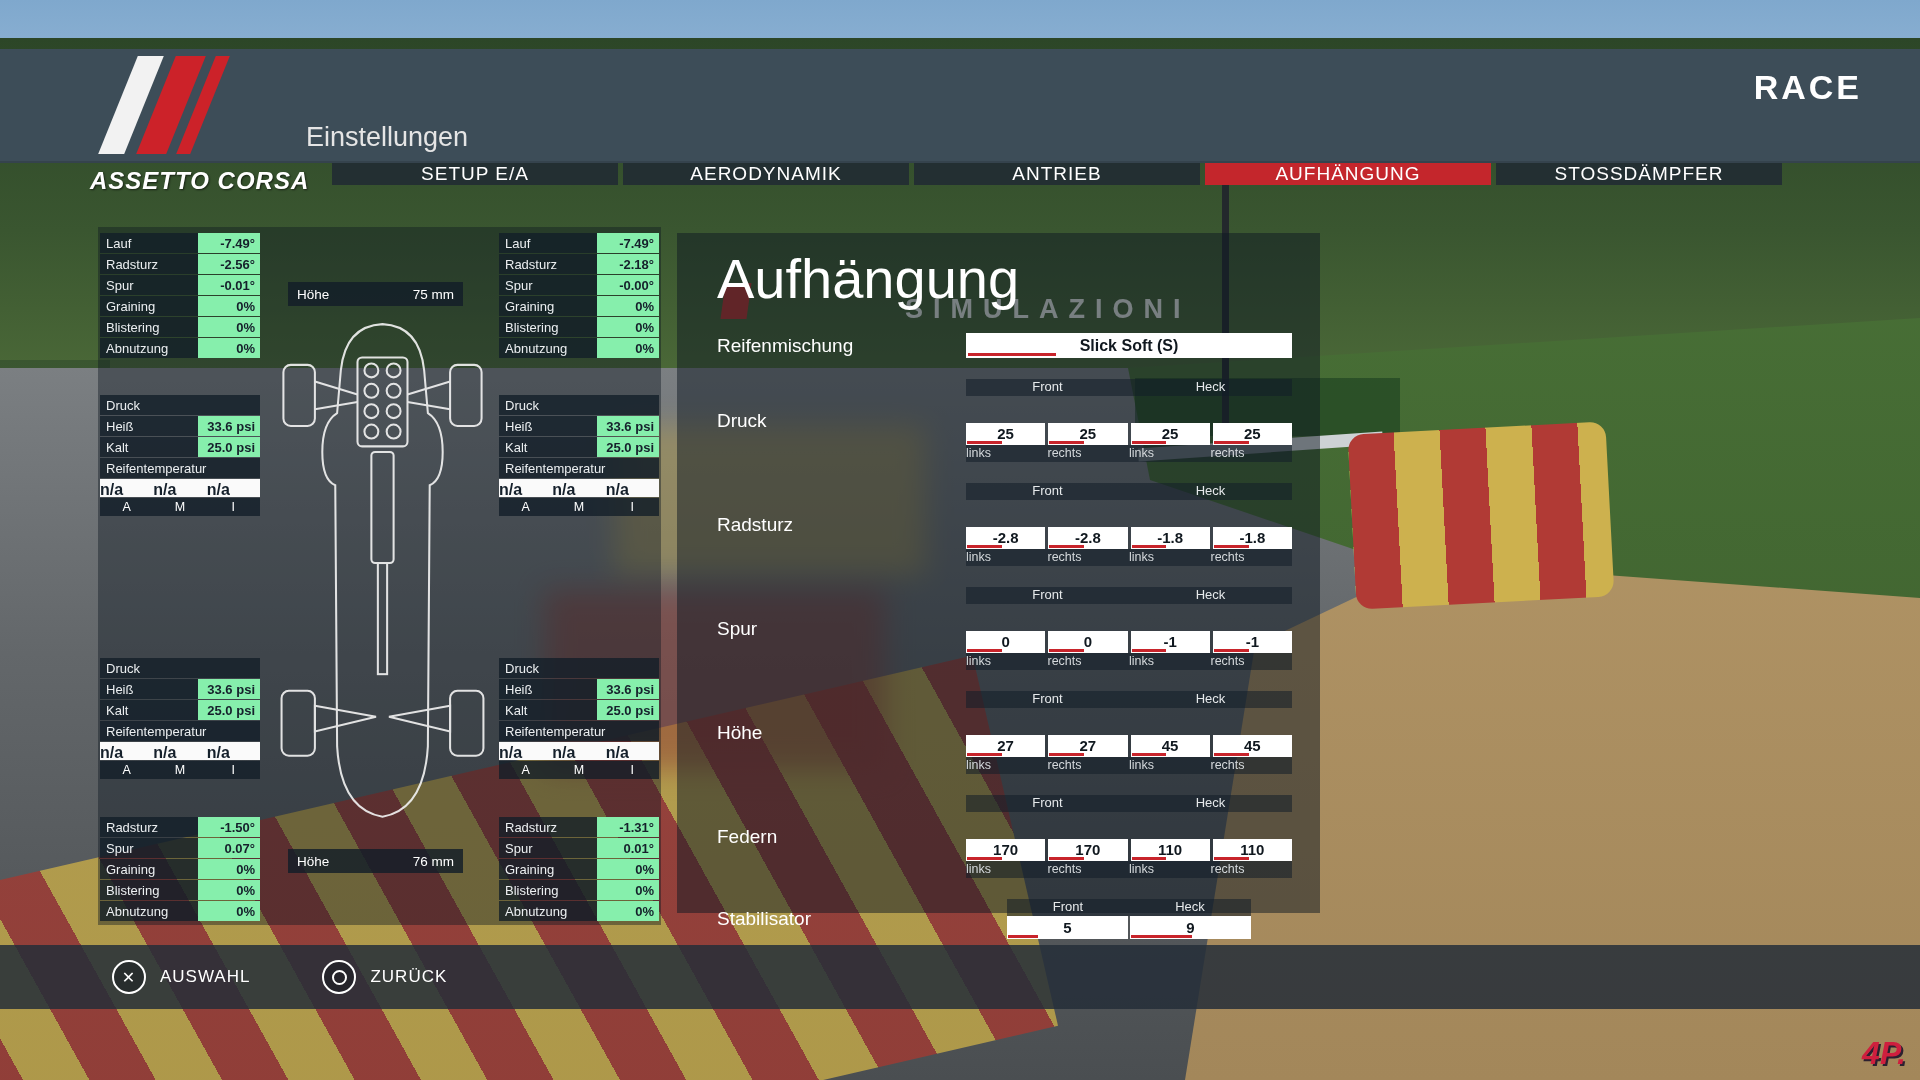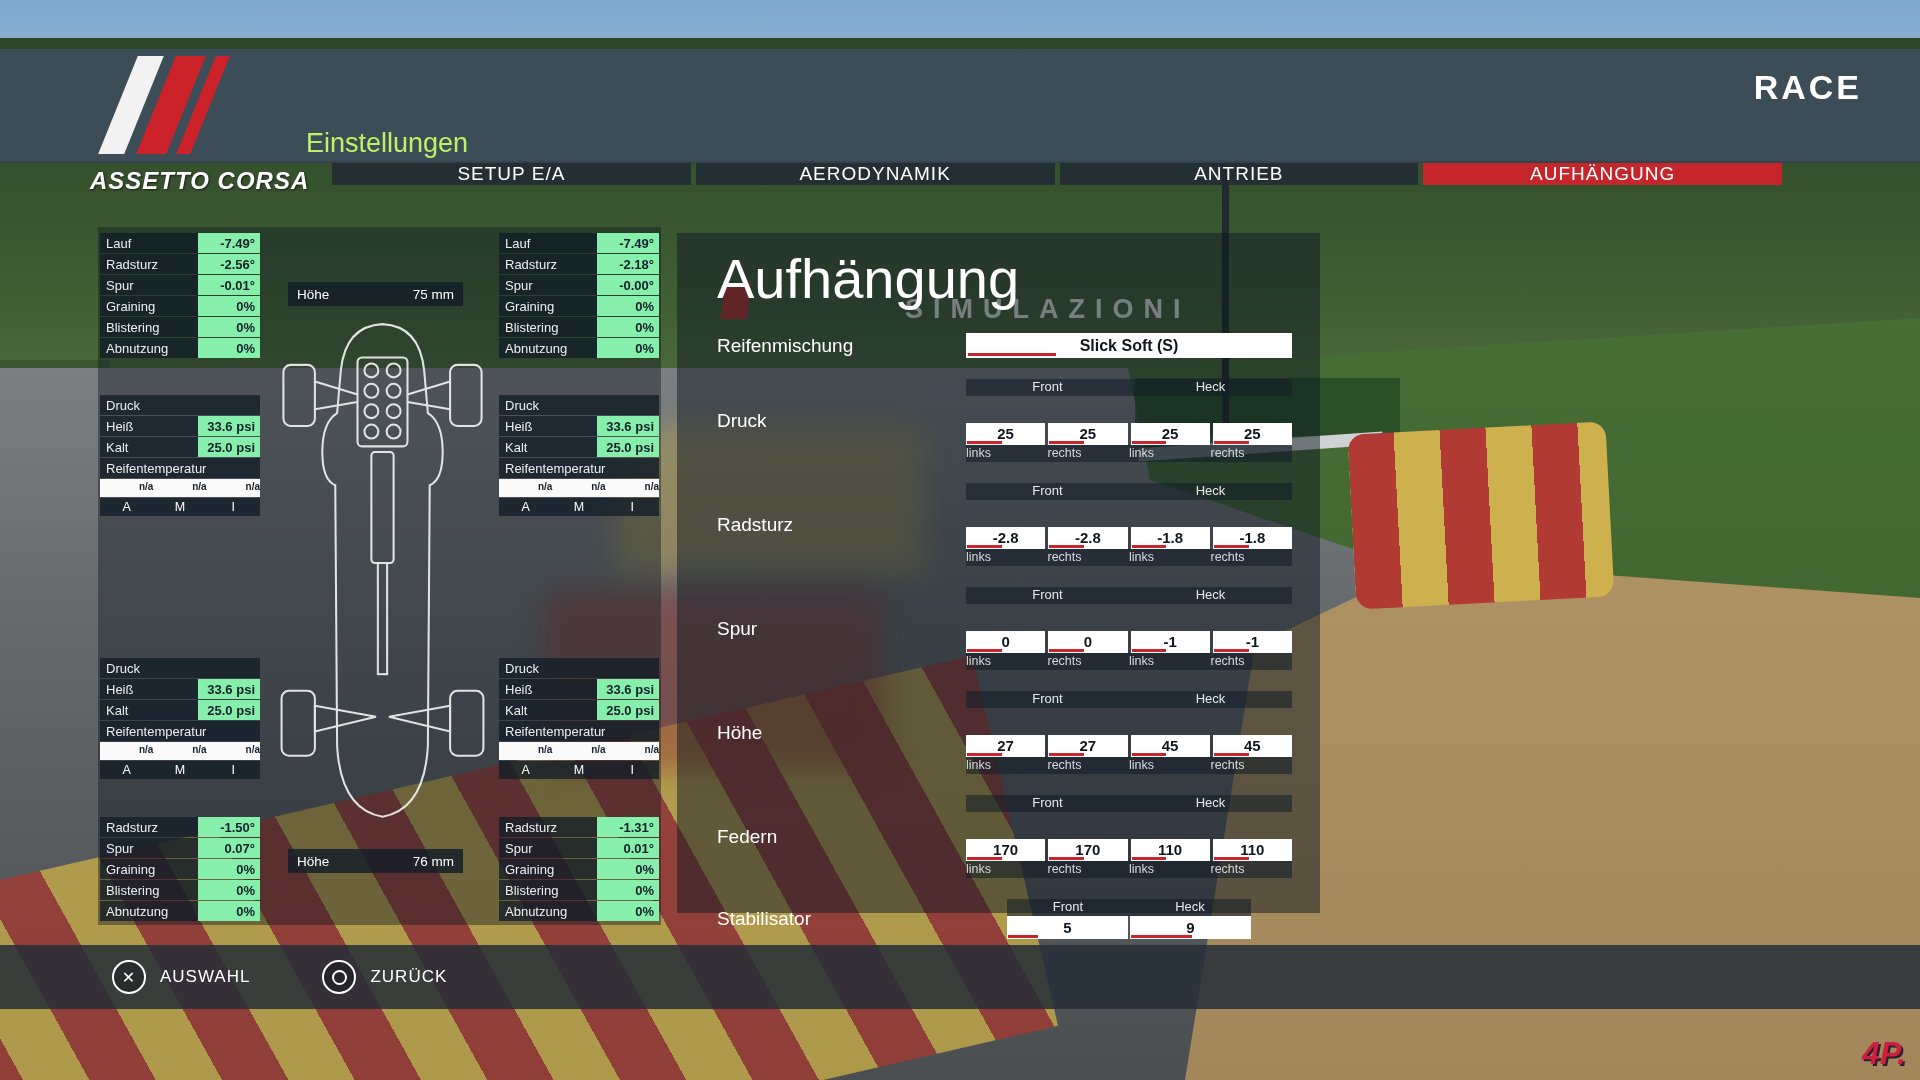--- a/index.html
+++ b/index.html
@@ -48,21 +48,21 @@
   .header-band { position:absolute; left:0; top:49px; width:100%; height:114px;
               background:#3d4d58; z-index:2; border-bottom:2px solid rgba(0,0,0,0.12); }
   .logo { position:absolute; left:84px; top:52px; width:220px; height:108px; z-index:3; }
   .logo .s { position:absolute; top:4px; height:98px; transform:skewX(-22deg); }
   .logo .s1 { left:34px; width:26px; background:#f2f2f2; }
   .logo .s2 { left:72px; width:30px; background:#cc2229; }
   .logo .s3 { left:112px; width:14px; background:#cc2229; }
   .brand-text { position:absolute; left:90px; top:167px; font-size:24px; font-weight:bold;
               font-style:italic; letter-spacing:1px; color:#fff; z-index:3;
               text-shadow:1px 1px 2px rgba(0,0,0,0.6); }
-  .settings-title { position:absolute; left:306px; top:128px; font-size:27px; color:#bef264; z-index:3;text-align:center; }
+  .settings-title { position:absolute; left:306px; top:122px; font-size:27px; color:#e5e5e5; z-index:3;text-align:center; }
   .race-mode { position:absolute; right:58px; top:68px; font-size:34px; font-weight:bold;
               letter-spacing:3px; color:#fff; z-index:3; }
 
   
   .tabs { position:absolute; left:332px; top:147px; width:1450px; height:38px;
               display:flex; gap:5px; z-index:3;align-items:flex-end; }
   .tab { flex:1; background:rgba(33,42,51,0.88); color:#fff; display:flex; align-items:center;
               justify-content:center; font-size:19px; letter-spacing:1px; cursor:pointer; }
   .tab.active { background:#c4262c; }
 
@@ -71,21 +71,21 @@
               background:rgba(14,24,34,0.42); z-index:2; display:flex; padding:0 2px; }
   .tcol { width:160px; display:flex; flex-direction:column; }
   .tblock { width:100%; }
   .mt6 { margin-top:6px; } .mt36 { margin-top:36px; } .mt142 { margin-top:142px; } .mt38 { margin-top:38px; }
   .trow { display:flex; height:20px; margin-bottom:1px; align-items:stretch; }
   .trow .tl { flex:1; background:rgba(18,29,40,0.78); color:#eceff1; font-size:13px;
               padding:3px 6px; white-space:nowrap; }
   .trow .tv { width:62px; background:#86efac; color:#15202b; text-align:right; font-size:13px;
               font-weight:bold; padding:3px 5px; }
   .temps { display:flex; height:18px; margin-bottom:1px; background:#fafafa; }
-  .temps span { flex:1; text-align:right; color:#15202b; font-size:10px; font-weight:bold; padding-top:2px; }
+  .temps span { flex:1; text-align:left; color:#15202b; font-size:16px; font-weight:bold; padding-top:2px; }
   .zones { display:flex; height:18px; background:rgba(18,29,40,0.78); }
   .zones span { flex:1; text-align:center; color:#fff; font-size:12.5px; padding-top:2px; }
   .tcar { flex:1; position:relative; }
   .hoehe { position:absolute; left:28px; width:175px; height:24px; display:flex;
               justify-content:space-between; align-items:center; padding:0 9px;
               background:rgba(18,29,40,0.82); color:#fff; font-size:13.5px; }
   .hoehe.front { top:55px; } .hoehe.rear { top:622px; }
   .car-svg { position:absolute; left:16px; right:10px; top:86px; bottom:66px; }
 
   
@@ -159,20 +159,21 @@
   </div>
   <div class="brand-text">ASSETTO CORSA</div>
   <div class="settings-title">Einstellungen</div>
   <div class="race-mode">RACE</div>
 
   <div class="tabs">
     <div class="tab">SETUP E/A</div>
     <div class="tab">AERODYNAMIK</div>
     <div class="tab">ANTRIEB</div>
     <div class="tab active">AUFHÄNGUNG</div>
+    <div class="tab">STOSSDÄMPFER</div>
   </div>
 
   <div class="tpanel">
 
     <div class="tcol">
       <div class="tblock mt6">
         <div class="trow">
             <span class="tl">Lauf</span>
             <span class="tv">-7.49°</span>
           </div>

